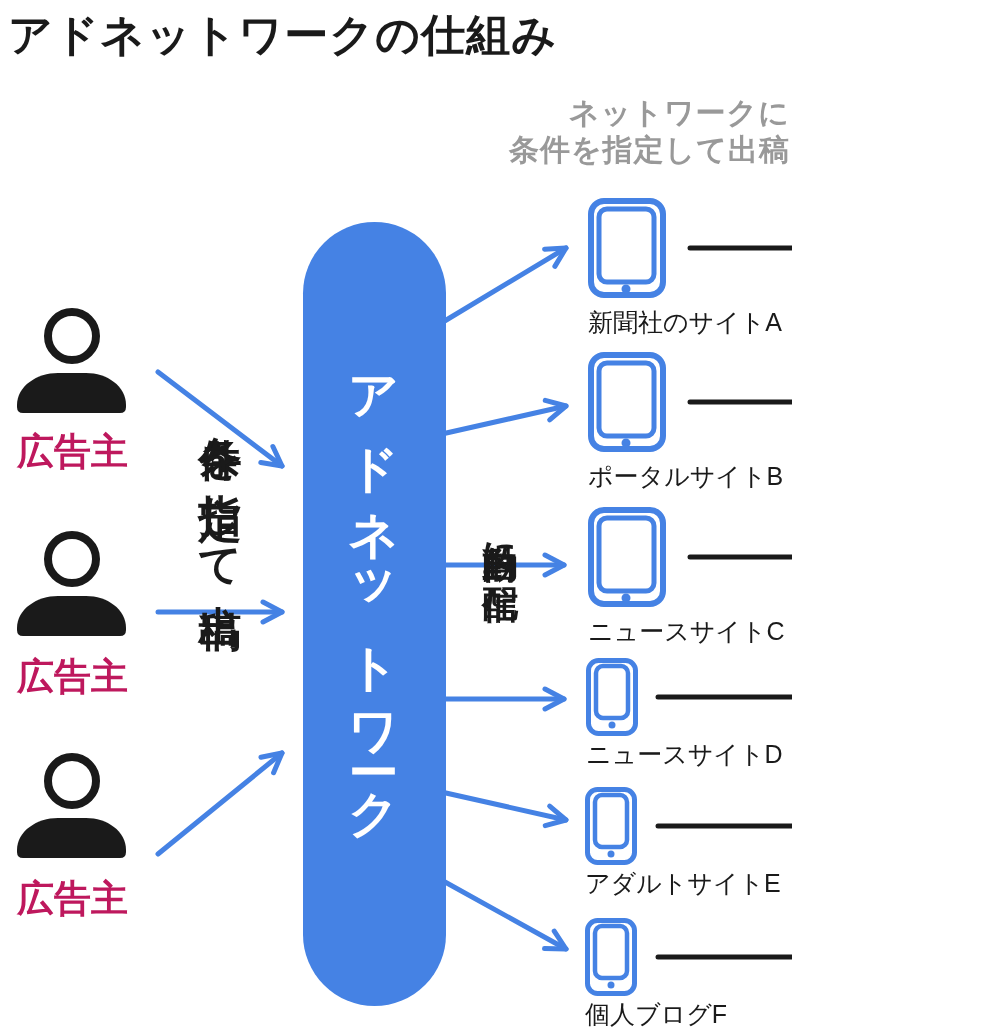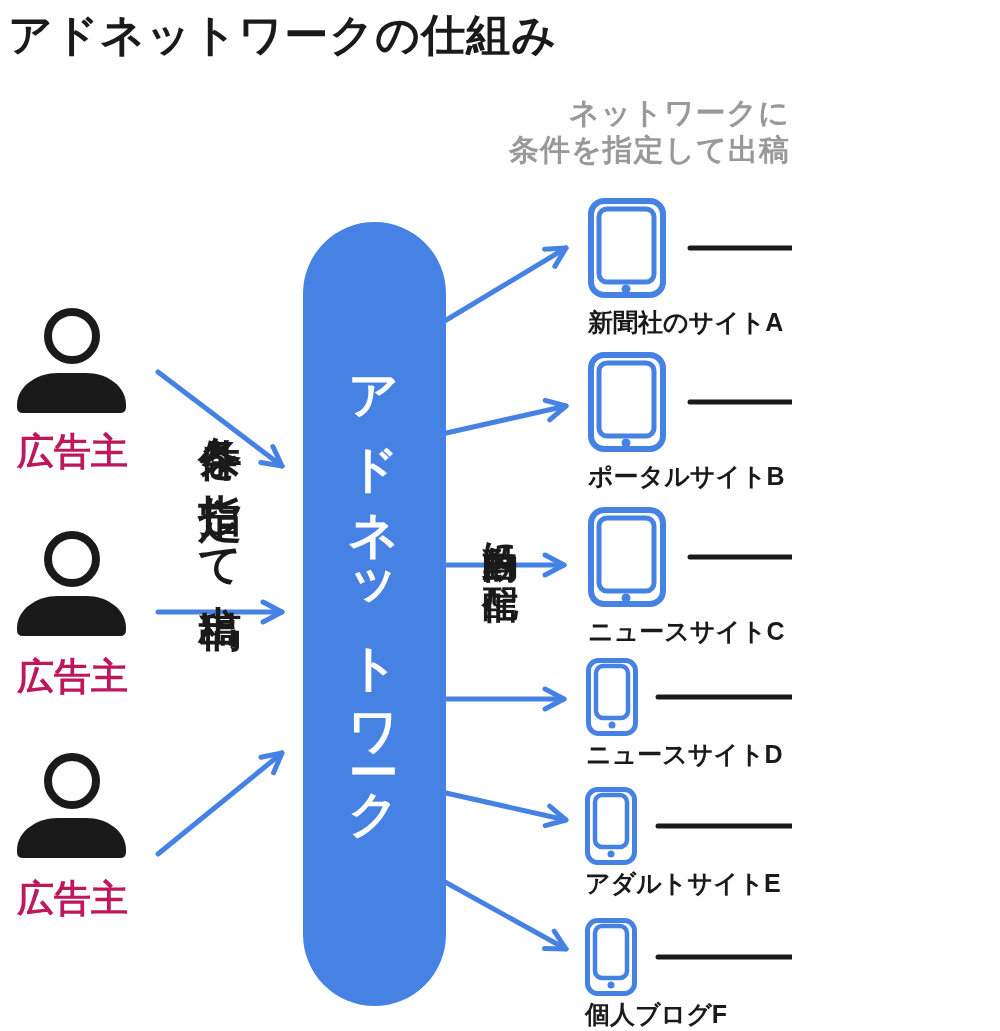--- a/index.html
+++ b/index.html
@@ -26,21 +26,21 @@
   .vtext.auto{left:475px;top:518px;font-size:36px;letter-spacing:0;}
   
   .advertiser{position:absolute;left:13px;width:120px;}
   .a1{top:308px;} .a2{top:531px;} .a3{top:753px;}
   .adv-label{position:absolute;left:17px;font-size:37px;font-weight:bold;color:#be185d;white-space:nowrap;z-index:2;}
   .al1{top:427px;} .al2{top:652px;} .al3{top:874px;}
   
   .media-row{position:absolute;z-index:2;}
   .m1{left:588px;top:198px;} .m2{left:588px;top:352px;} .m3{left:588px;top:507px;}
   .m4{left:586px;top:658px;} .m5{left:585px;top:787px;} .m6{left:585px;top:918px;}
-  .media-label{margin-top:8px;font-size:25px;font-weight:bold;color:#1a1a1a;white-space:nowrap;}
+  .media-label{margin-top:8px;font-size:25px;font-weight:normal;color:#1a1a1a;white-space:nowrap;}
   .media-row.phone .media-label{margin-top:2px;}
   
   .user{position:absolute;left:872px;z-index:2;}
   .u1{top:202px;} .u2{top:356px;} .u3{top:511px;} .u4{top:651px;} .u5{top:780px;} .u6{top:911px;}
   svg{display:block;}
   .hidden-defs{position:absolute;width:0;height:0;overflow:hidden;}
 </style>
 </head>
 <body>
 

